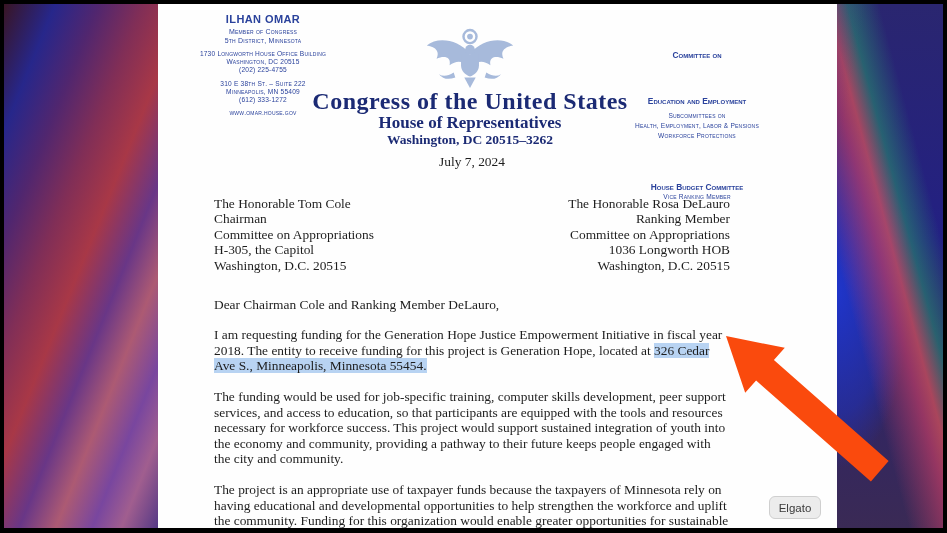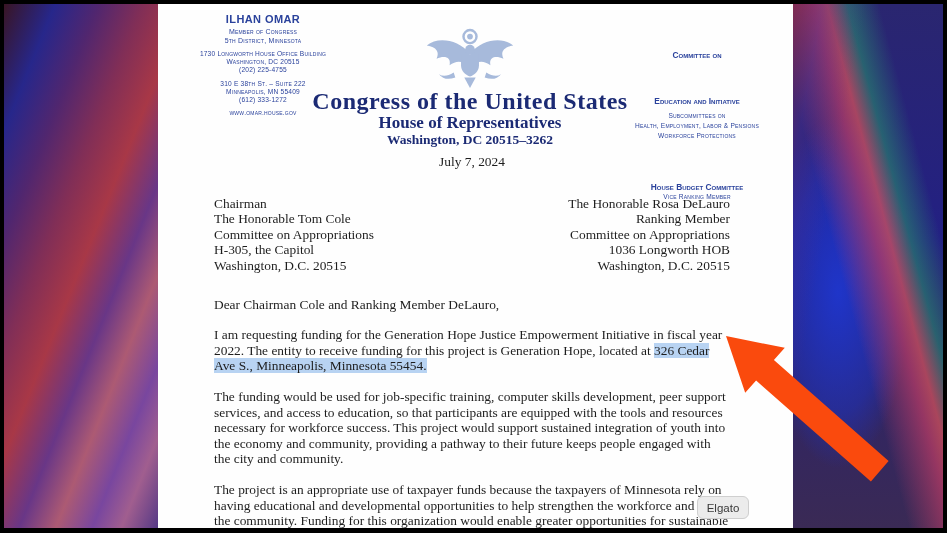--- a/index.html
+++ b/index.html
@@ -24,21 +24,21 @@
     left:793px;width:150px;
     background:
       linear-gradient(100deg, rgba(150,40,60,.55) 0%, rgba(90,50,140,.35) 12%, transparent 30%),
       linear-gradient(75deg, transparent 40%, rgba(190,60,100,.7) 55%, rgba(210,80,90,.75) 60%, rgba(40,130,110,.65) 67%, transparent 78%),
       radial-gradient(ellipse 90px 220px at 30% 55%, rgba(30,55,210,.9) 0%, rgba(30,50,190,.55) 55%, transparent 80%),
       linear-gradient(180deg, #2a2670 0%, #232083 45%, #312563 75%, #3a2a55 100%);
   }
   
   .page{
     position:absolute;left:158px;top:4px;width:635px;height:524px;
-    background:#fefefe;overflow:hidden;
+    background:#fefefe;overflow:hidden;padding-left:44px;
   }
   
   .lh{position:absolute;text-align:center;color:#2a429c;}
   .lh-left{left:5px;top:9px;width:200px;}
   .lh-center{left:152px;top:18px;width:320px;color:#1b2a74;}
   .lh-right{left:444px;top:10px;width:190px;}
   .lh-name{font-size:11px;font-weight:bold;letter-spacing:.4px;margin-bottom:2px;}
   .lh-sc{font-variant:small-caps;font-size:7px;line-height:9px;letter-spacing:.2px;}
   .lh-sc-sm{font-variant:small-caps;font-size:6.6px;line-height:8.2px;letter-spacing:.2px;}
   .lh-gap{height:5px;}
@@ -57,21 +57,21 @@
   .recipients{display:flex;justify-content:space-between;margin:0 0 23px 0;}
   .recipient{list-style:none;margin:0;padding:0;}
   .recipient-right{text-align:right;}
   .salutation{margin:0 0 15px 0;}
   .para{margin:0 0 15px 0;}
   .hl{background:#b8d3f2;}
   
   .arrow-svg{position:absolute;left:712px;top:328px;pointer-events:none;}
   
   .elgato-btn{
-    position:absolute;left:697px;top:496px;width:52px;height:23px;
+    position:absolute;left:769px;top:496px;width:52px;height:23px;
     background:#ececec;border:1px solid #cfcfcf;border-radius:6px;
     box-sizing:border-box;display:flex;align-items:center;justify-content:center;
     font-size:11.5px;color:#3a3a3a;font-family:"Liberation Sans",sans-serif;
   }
 </style>
 </head>
 <body>
 
 <div class="stage">
 
@@ -112,53 +112,53 @@
           <path d="M80 57 q11 7 18 2 q-7 9 -20 4 Z"></path>
         </g>
       </svg>
       <div class="congress">Congress of the United States</div>
       <div class="house">House of Representatives</div>
       <div class="dc">Washington, DC 20515–3262</div>
     </div>
 
     <div class="lh lh-right">
       <div class="lh-bold">Committee on</div>
-      <div class="lh-bold">Education and Initiative</div>
+      <div class="lh-bold">Education and Employment</div>
       <div class="lh-gap"></div>
       <div class="lh-sc-sm">Subcommittees on</div>
       <div class="lh-sc-sm">Health, Employment, Labor &amp; Pensions</div>
       <div class="lh-sc-sm">Workforce Protections</div>
       <div class="lh-gap"></div>
       <div class="lh-bold">House Budget Committee</div>
       <div class="lh-sc-sm">Vice Ranking Member</div>
     </div>
 
     <div class="letter-body">
       <p class="date-line">July 7, 2024</p>
 
       <div class="recipients">
         <ul class="recipient">
+          <li>The Honorable Tom Cole</li>
           <li>Chairman</li>
-          <li>The Honorable Tom Cole</li>
           <li>Committee on Appropriations</li>
           <li>H-305, the Capitol</li>
           <li>Washington, D.C. 20515</li>
         </ul>
         <ul class="recipient recipient-right">
           <li>The Honorable Rosa DeLauro</li>
           <li>Ranking Member</li>
           <li>Committee on Appropriations</li>
           <li>1036 Longworth HOB</li>
           <li>Washington, D.C. 20515</li>
         </ul>
       </div>
 
       <p class="salutation">Dear Chairman Cole and Ranking Member DeLauro,</p>
 
-      <p class="para"><span>I am requesting funding for the Generation Hope Justice Empowerment Initiative in fiscal year 2022. The entity to receive funding for this project is Generation Hope, located at </span><span class="hl">326 Cedar Ave S., Minneapolis, Minnesota 55454.</span></p>
+      <p class="para"><span>I am requesting funding for the Generation Hope Justice Empowerment Initiative in fiscal year 2018. The entity to receive funding for this project is Generation Hope, located at </span><span class="hl">326 Cedar Ave S., Minneapolis, Minnesota 55454.</span></p>
 
       <p class="para">The funding would be used for job-specific training, computer skills development, peer support services, and access to education, so that participants are equipped with the tools and resources necessary for workforce success. This project would support sustained integration of youth into the economy and community, providing a pathway to their future keeps people engaged with the city and community.</p>
 
       <p class="para">The project is an appropriate use of taxpayer funds because the taxpayers of Minnesota rely on having educational and developmental opportunities to help strengthen the workforce and uplift the community. Funding for this organization would enable greater opportunities for sustainable employment in the city by helping capable workers grow in their skills and education.</p>
     </div>
   </div>
 
   <svg class="arrow-svg" width="180" height="160" viewBox="0 0 180 160">
     <polygon points="14,8 72.8,19.8 61.9,32.1 176.6,133.1 158.9,153.5 44.1,52.5 33.2,64.8" fill="#fa4a0d"></polygon>
   </svg>

